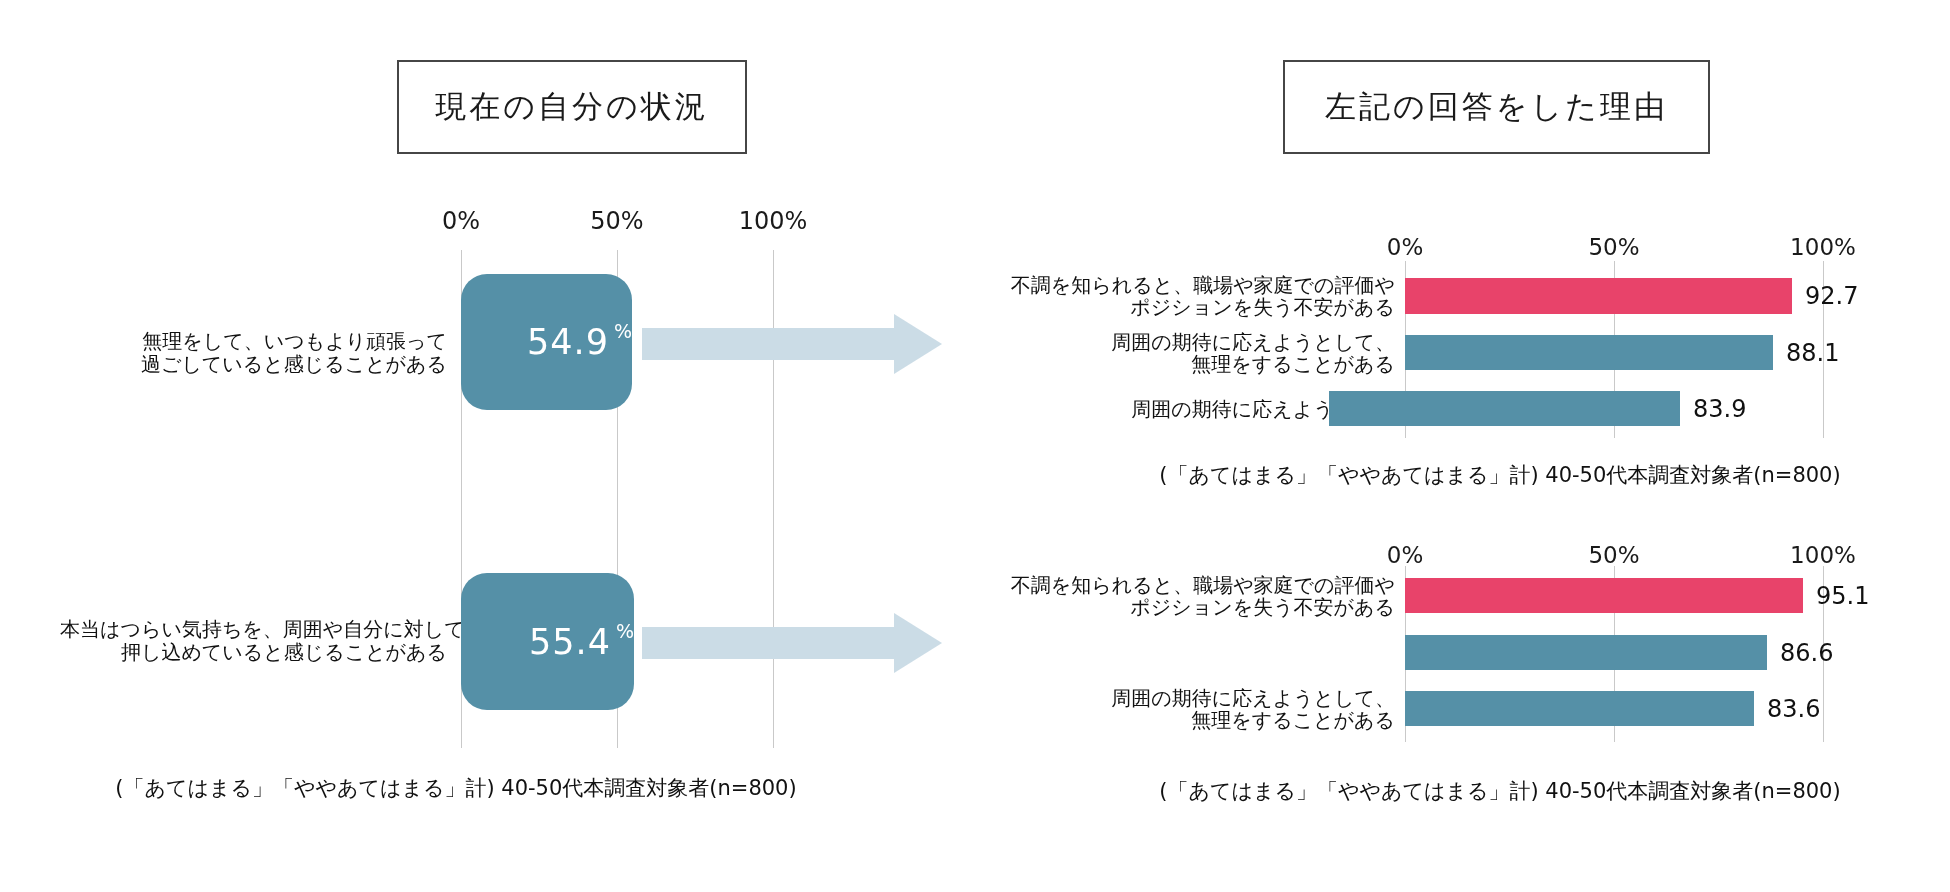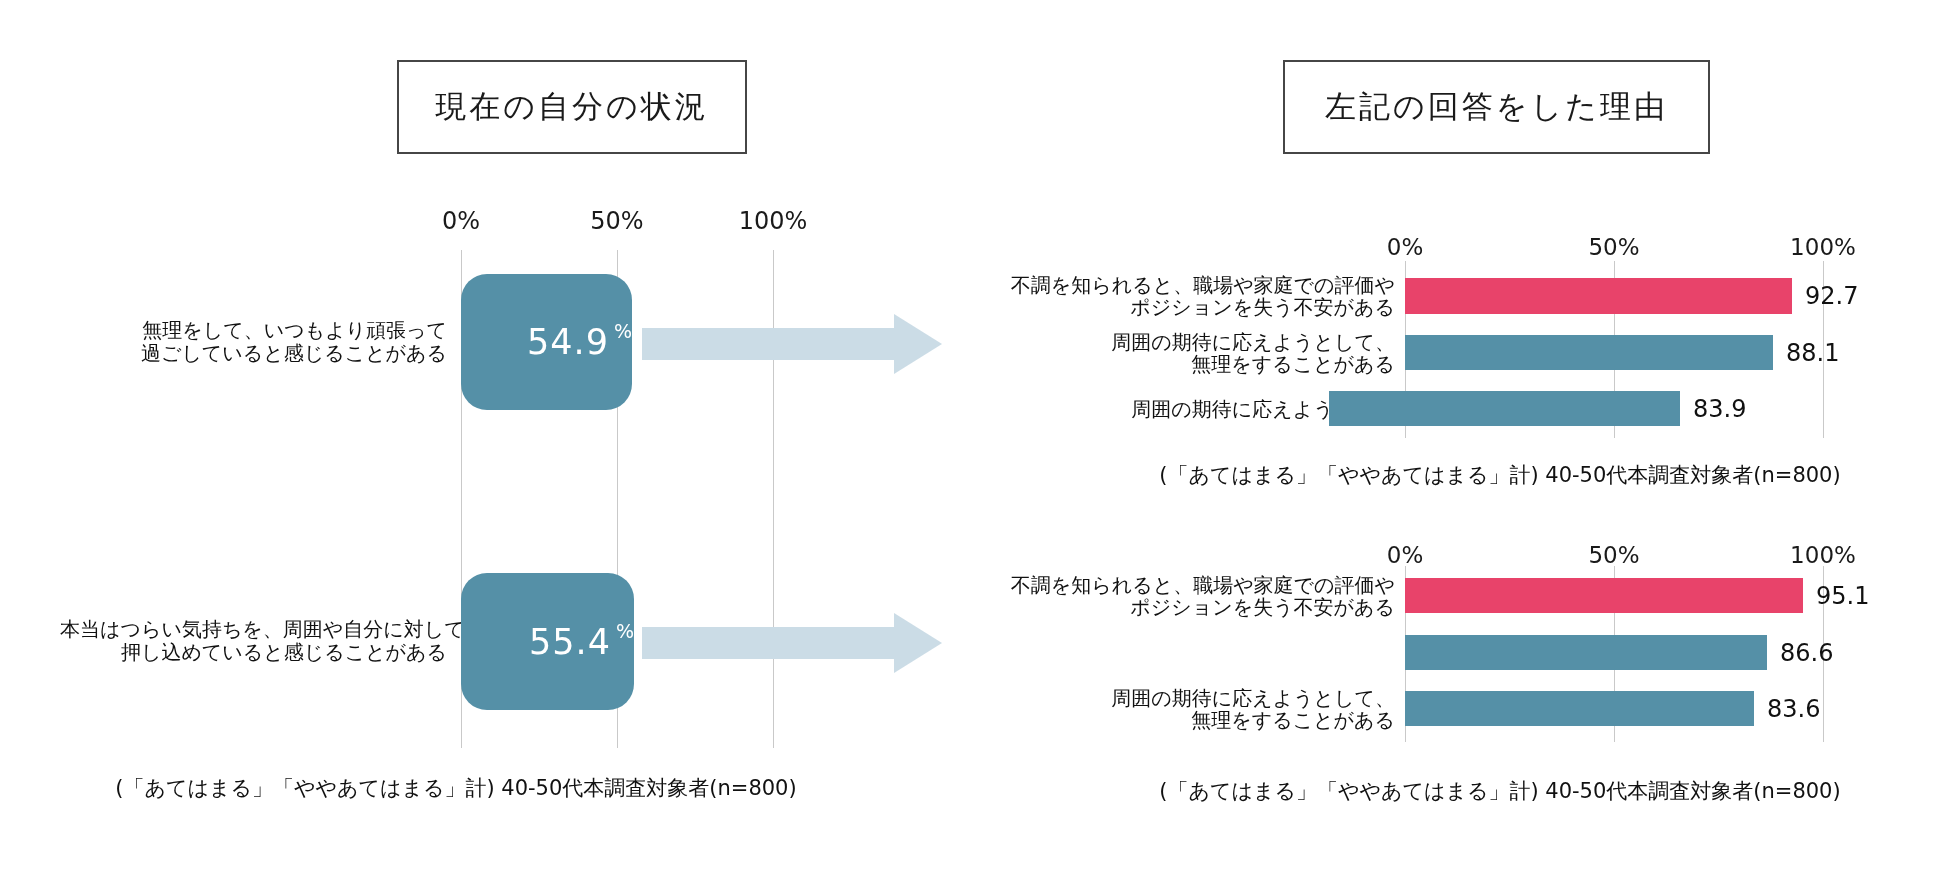--- a/index.html
+++ b/index.html
@@ -59,21 +59,21 @@
   </div>
 
   <span class="tick lg" style="left:461px; top:207px">0%</span>
   <span class="tick lg" style="left:617px; top:207px">50%</span>
   <span class="tick lg" style="left:773px; top:207px">100%</span>
 
   <div class="gridline" style="left:461px; top:250px; height:498px"></div>
   <div class="gridline" style="left:617px; top:250px; height:498px"></div>
   <div class="gridline" style="left:773px; top:250px; height:498px"></div>
 
-  <div class="cat-label" style="left:60px; width:387px; top:319px">
+  <div class="cat-label" style="left:60px; width:387px; top:330px">
     <div>無理をして、いつもより頑張って</div>
     <div>過ごしていると感じることがある</div>
   </div>
   <div class="cat-label" style="left:60px; width:387px; top:618px">
     <div>本当はつらい気持ちを、周囲や自分に対して</div>
     <div>押し込めていると感じることがある</div>
   </div>
 
   <div class="big-bar" style="left: 461px; top: 274px; height: 136px; width: 171px;">
     <span class="big-val">54.9</span>

